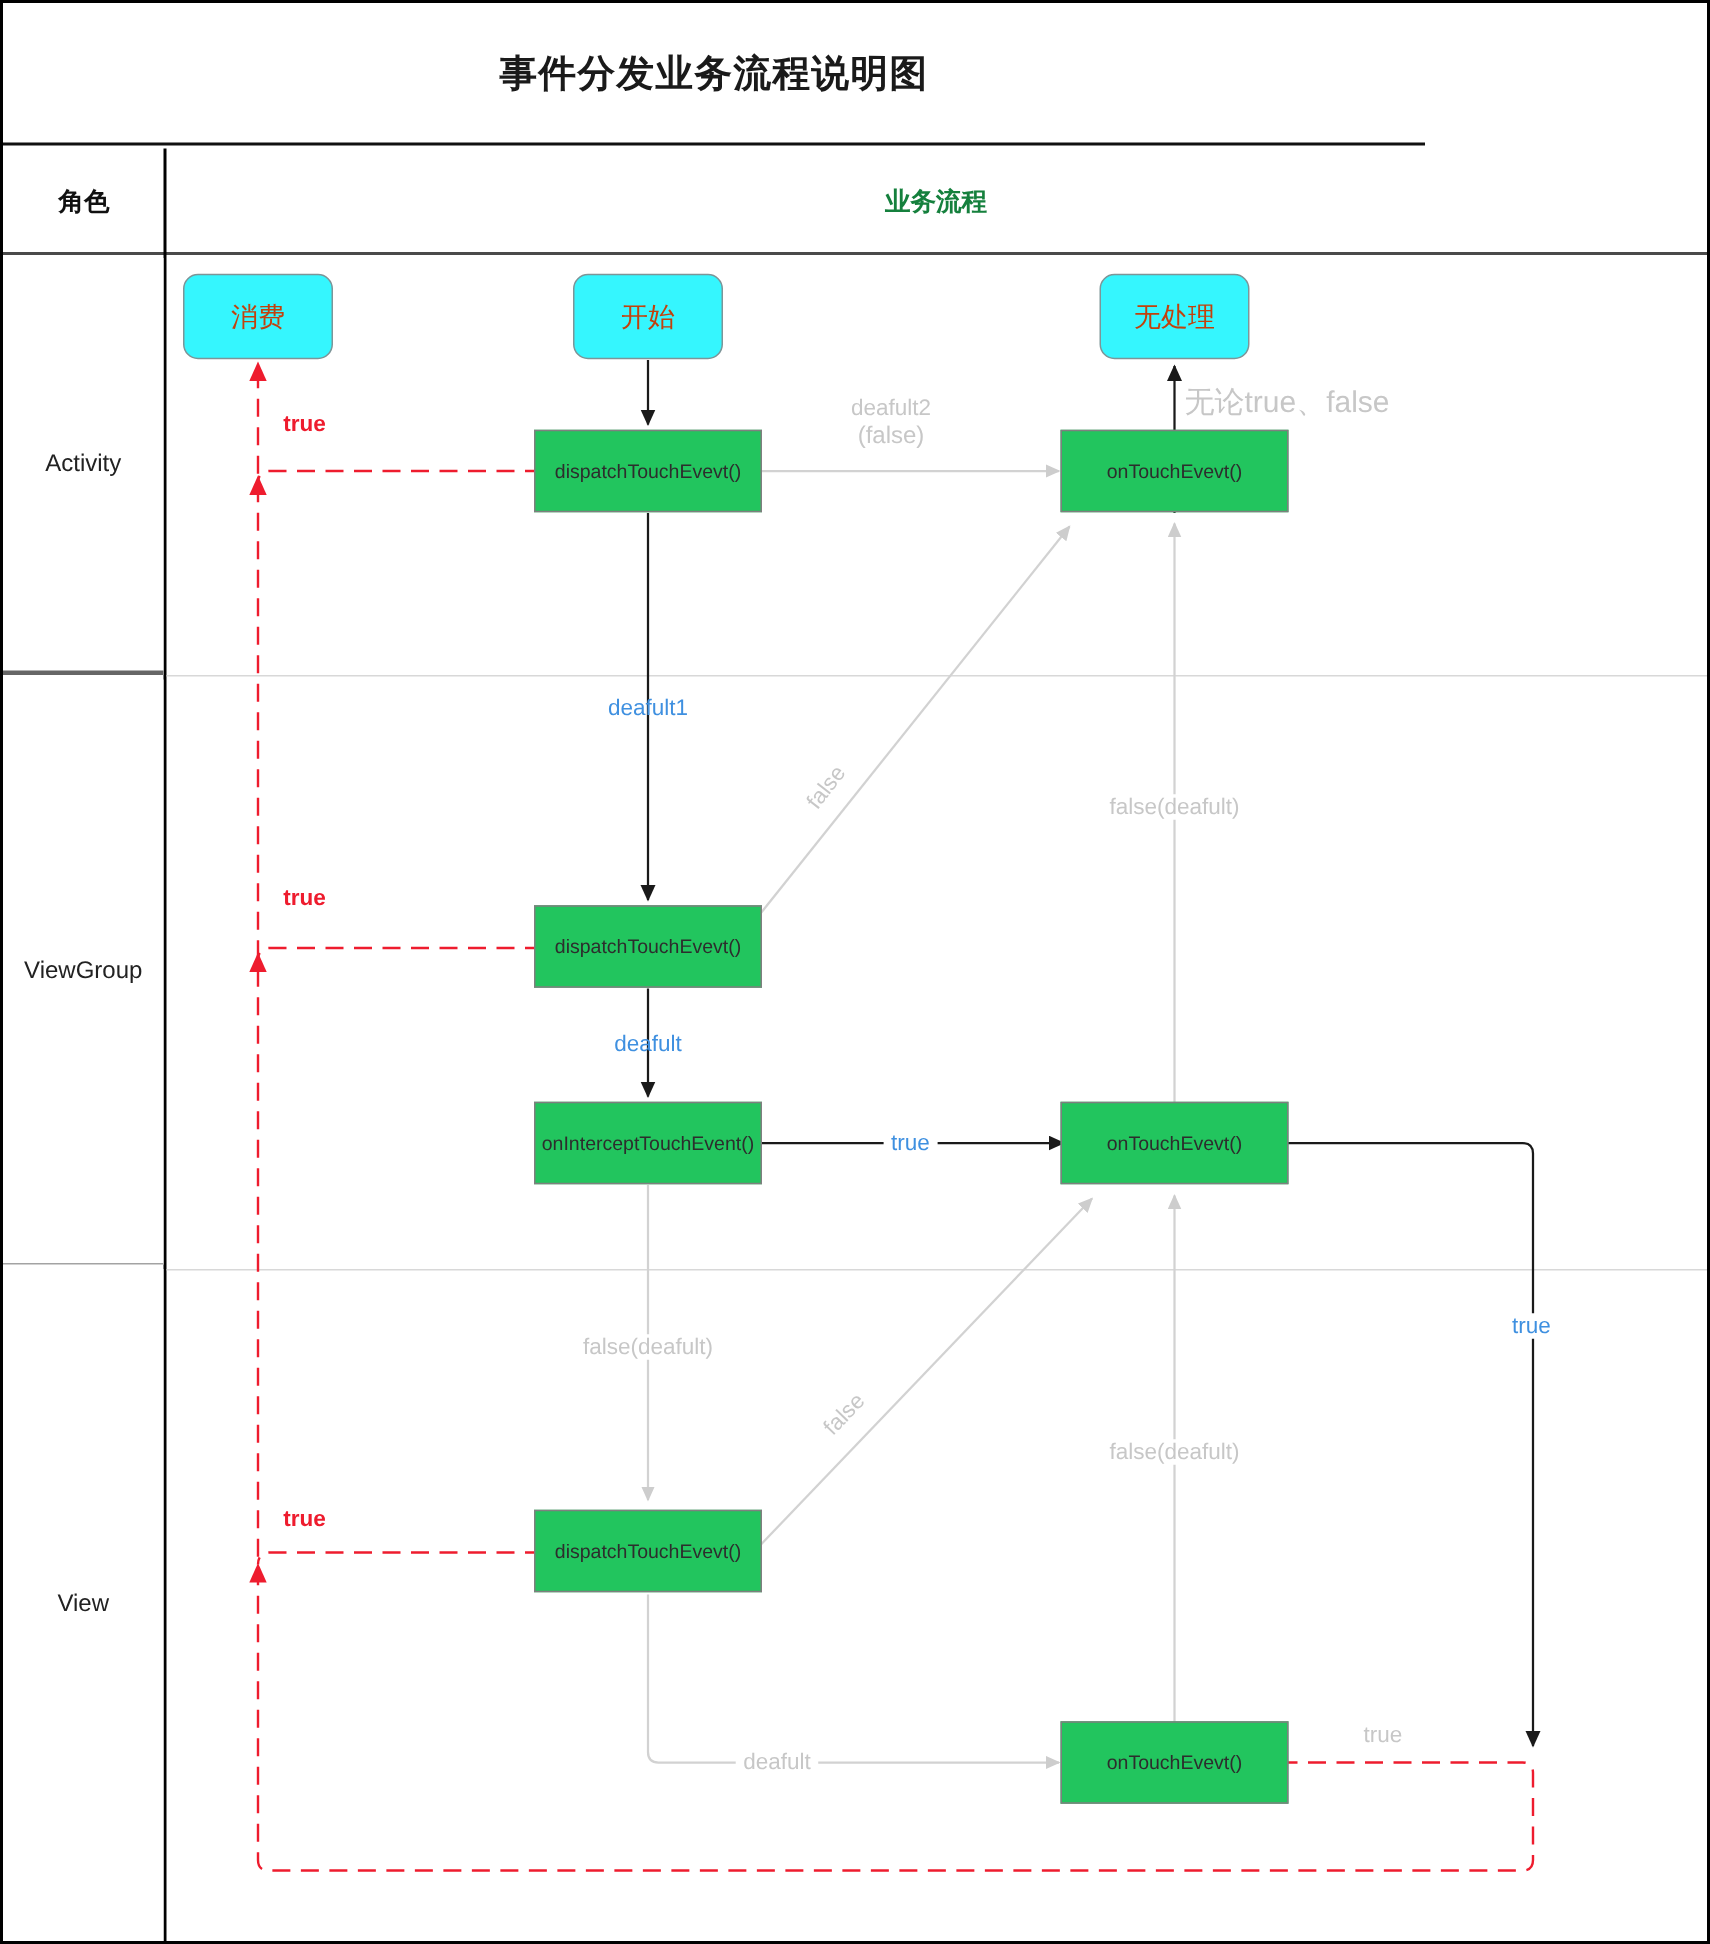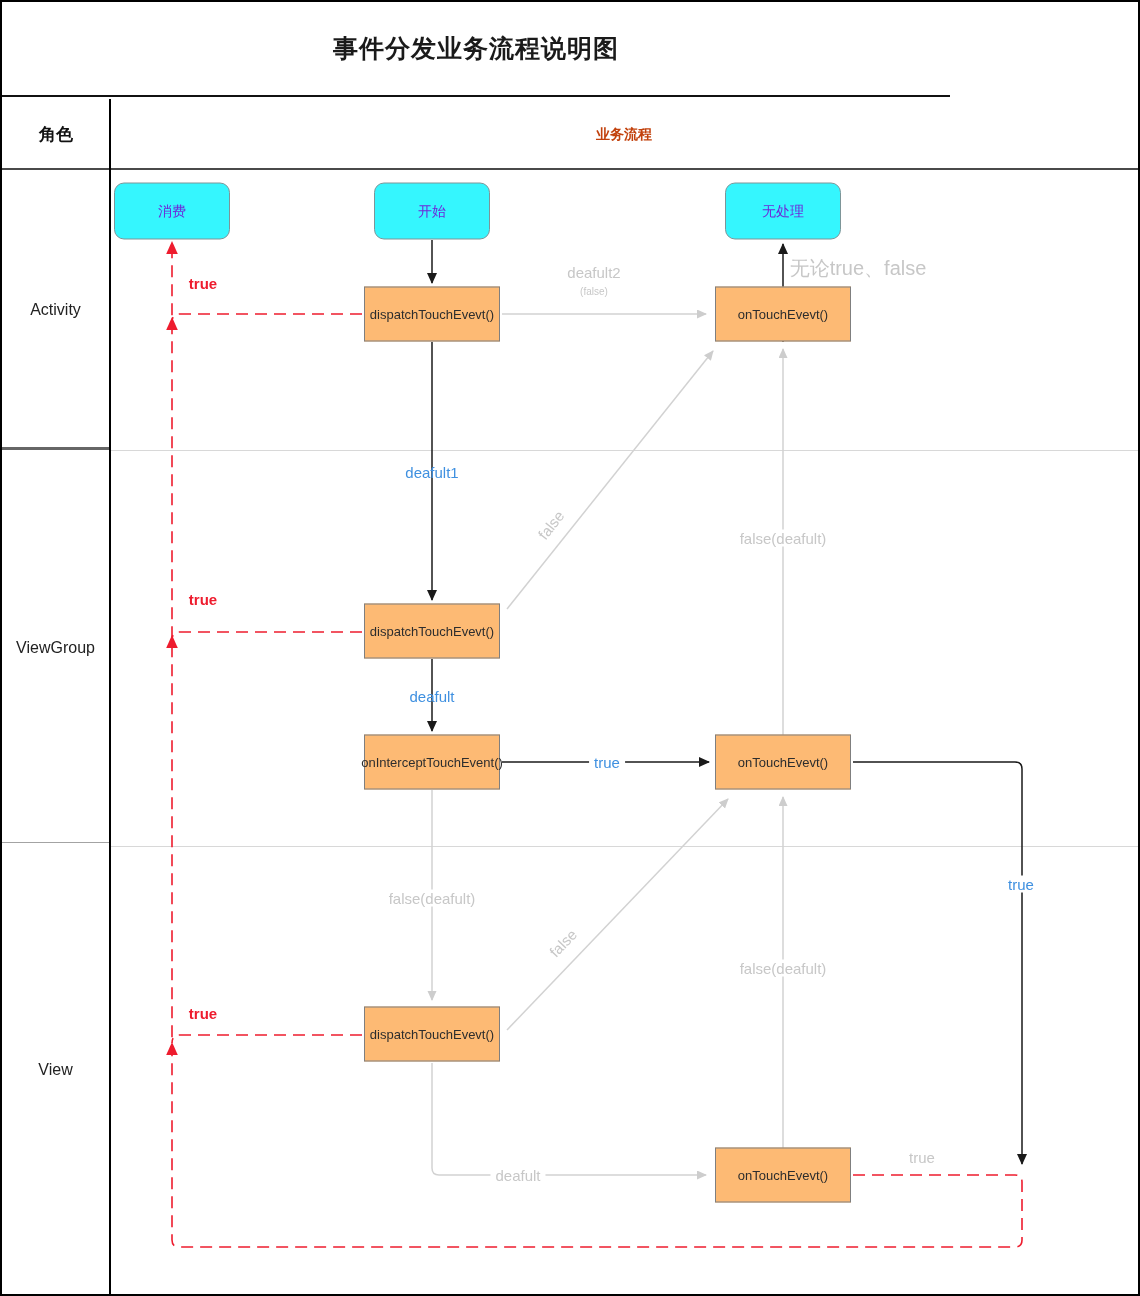--- a/index.html
+++ b/index.html
@@ -16,52 +16,52 @@
   .title-row .t{font-size:25px;font-weight:700;color:#1a1a1a;letter-spacing:1px;}
   .header-row{position:absolute;left:0;top:97px;width:1136px;height:71px;border-bottom:2px solid #4a4a4a;}
   .role-cell{
     position:absolute;left:0;top:0;width:108px;height:71px;
     display:flex;align-items:center;justify-content:center;
     font-size:17px;font-weight:700;color:#111;
   }
   .flow-cell{
     position:absolute;left:108px;top:0;width:1028px;height:71px;
     display:flex;align-items:center;justify-content:center;
-    font-size:14px;font-weight:700;color:#c2410c;
+    font-size:17px;font-weight:700;color:#15803d;
   }
   .col-border{position:absolute;left:107px;top:97px;width:2px;height:1195px;background:#000;}
   .lane-cell{
     position:absolute;left:0;width:107px;display:flex;align-items:center;justify-content:center;
     font-size:16px;color:#222;background:#fff;
   }
   .lane-activity{top:170px;height:278px;border-bottom:3px solid #666;}
   .lane-viewgroup{top:451px;height:390px;border-bottom:1px solid #a3a3a3;}
   .lane-view{top:844px;height:448px;}
   .flow-div{position:absolute;left:109px;width:1027px;height:1px;background:#d8d8d8;}
   .flow-div.d1{top:448px;}
   .flow-div.d2{top:844px;}
   svg.wires{position:absolute;left:0;top:0;width:1140px;height:1296px;}
   .terminal{
-    position:absolute;width:116px;height:57px;border:1px solid #7d9598;border-radius:10px;
+    position:absolute;width:100px;height:57px;border:1px solid #7d9598;border-radius:10px;
     background:#35f6fe;display:flex;align-items:center;justify-content:center;
-    font-size:14px;color:#6d28d9;transform:translate(-50%,-50%);
+    font-size:18px;color:#c2410c;transform:translate(-50%,-50%);
   }
   .pbox{
-    position:absolute;width:136px;height:55px;border:1px solid #7f7f7f;background:#fdba74;
+    position:absolute;width:152px;height:55px;border:1px solid #7f7f7f;background:#22c55e;
     display:flex;align-items:center;justify-content:center;font-size:13px;color:#2d2d2d;
     transform:translate(-50%,-50%);white-space:nowrap;
   }
   .lbl{position:absolute;transform:translate(-50%,-50%);white-space:nowrap;font-size:15px;}
   .lbl.gray{color:#c7c7c7;}
   .lbl.blue{color:#3f90e0;}
   .lbl.red{color:#ee1c2e;font-weight:700;}
   .lbl.bgw{background:#fff;padding:0 5px;}
   .lbl.rot1{transform:translate(-50%,-50%) rotate(-52deg);}
   .lbl.rot2{transform:translate(-50%,-50%) rotate(-46deg);}
-  .lbl.small{font-size:10px;}
+  .lbl.small{font-size:16px;}
   .lbl.cjk{font-size:20px;}
 </style>
 </head>
 <body>
 
 <div class="canvas">
 
   <div class="title-row">
     <span class="t">事件分发业务流程说明图</span>
   </div>

